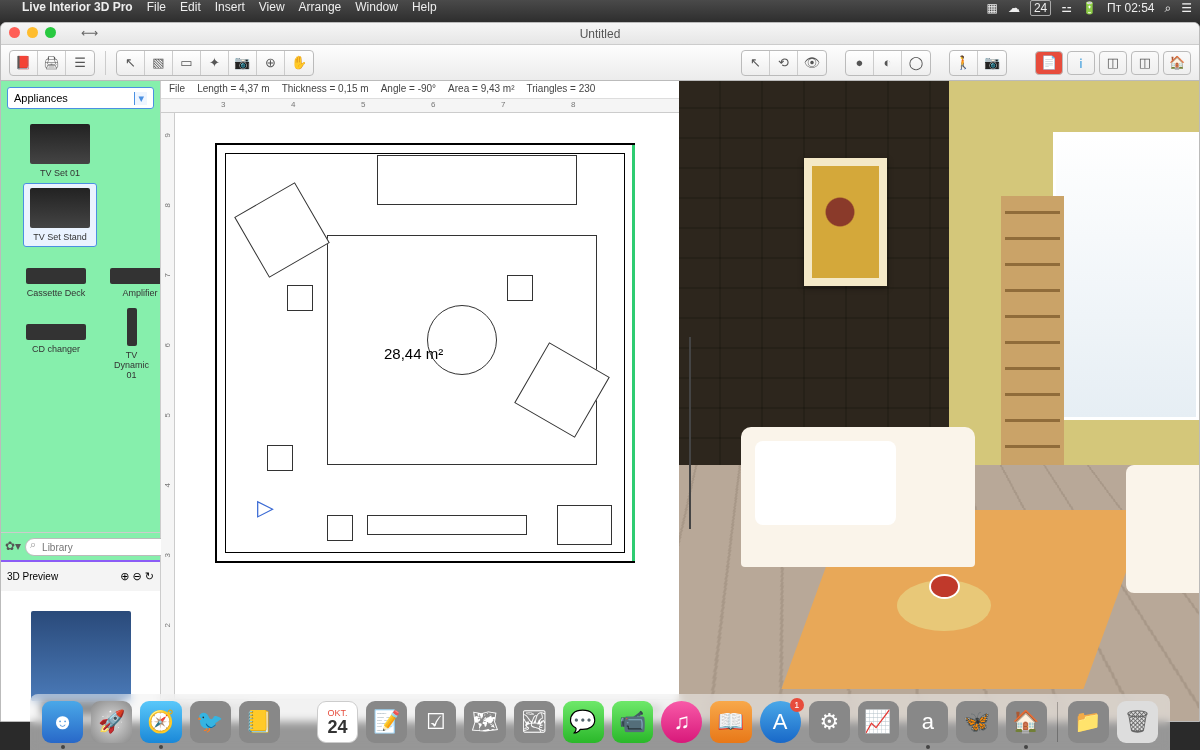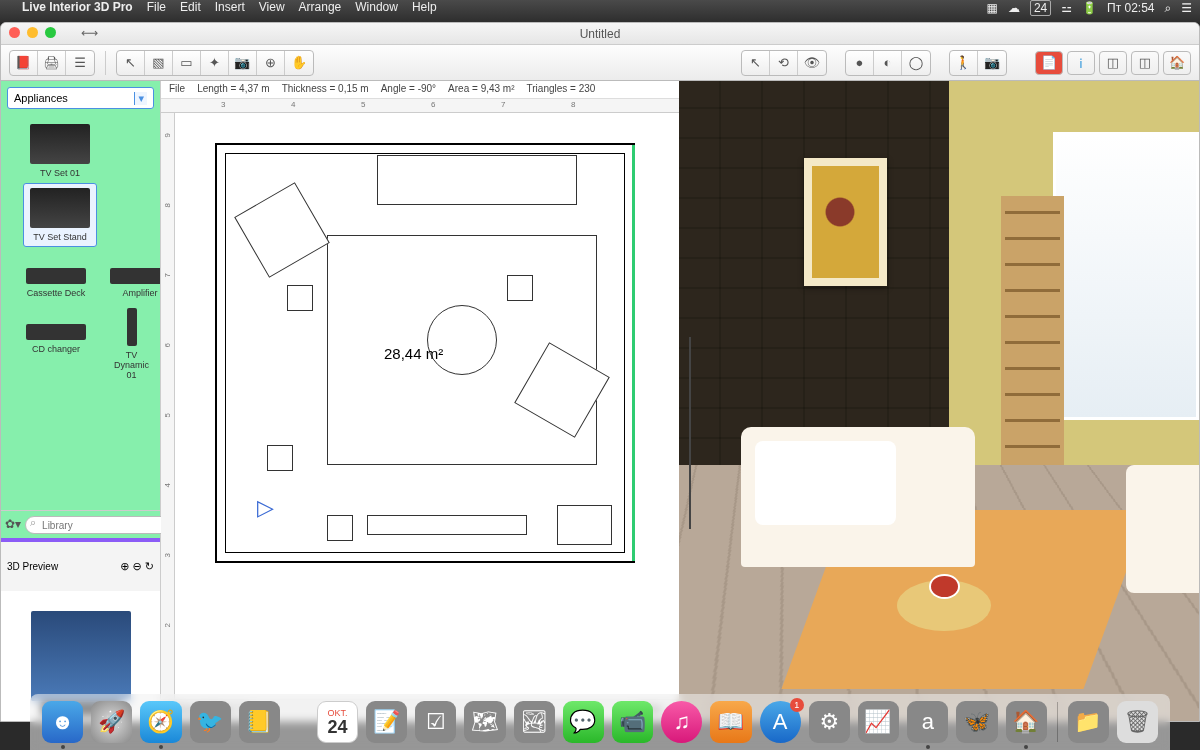--- a/index.html
+++ b/index.html
@@ -45,21 +45,21 @@
 .lib-thumb { width:60px; height:40px; margin:0 auto 4px; background:#ddd; display:flex; align-items:center; justify-content:center; font-size:18px; color:#666; position:relative;}
 .lib-thumb.tv { background:linear-gradient(#222,#444); border-radius:2px; }
 .lib-thumb.box { background:#333; height:16px; margin-top:16px; border-radius:2px;}
 .lib-thumb.spk { width:10px; height:38px; background:#333; border-radius:2px;}
 .lib-bot { border-top:1px solid #ccc; padding:4px; display:flex; align-items:center; gap:4px;}
 .lib-search { flex:1; height:18px; border:1px solid #bbb; border-radius:9px; font-size:10px; padding:0 6px 0 16px; color:#999;}
 .lib-search-wrap { position:relative; flex:1;}
 .lib-search-wrap::before{ content:"⌕"; position:absolute; left:5px; top:1px; color:#999; font-size:11px;}
 .gear { font-size:12px; color:#555; cursor:pointer;}
 
-.preview-hdr { font-size:10px; padding:18px 6px; border-top:4px solid #8b5cf6; background:#f4f4f4; display:flex; justify-content:space-between; align-items:center;}
+.preview-hdr { font-size:10px; padding:8px 6px; border-top:2px solid #8b5cf6; background:#f4f4f4; display:flex; justify-content:space-between; align-items:center;}
 .preview-hdr .zoom { font-size:11px; display:flex; gap:3px;}
 .preview { height:130px; background:#fff; display:flex; align-items:center; justify-content:center;}
 .preview-thumb{ width:100px; height:90px; background:linear-gradient(#2a4a7a,#4a7ab8); position:relative; border-radius:2px;}
 .preview-thumb::after{content:""; position:absolute; bottom:-15px; left:10px; width:80px; height:14px; background:#111;}
 
 
 .canvas-area { flex:1; background:#fff; display:flex; flex-direction:column; min-width:0;}
 .info-strip { height:18px; font-size:10px; color:#444; padding:2px 8px; display:flex; gap:12px; border-bottom:1px solid #ddd;}
 .ruler-h { height:14px; background:#f5f5f5; border-bottom:1px solid #ccc; position:relative; font-size:8px; color:#777;}
 .ruler-h span{ position:absolute; top:1px;}

